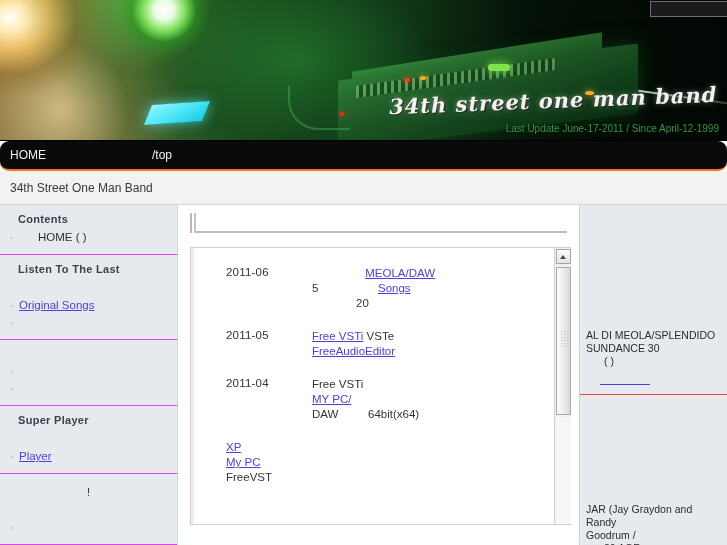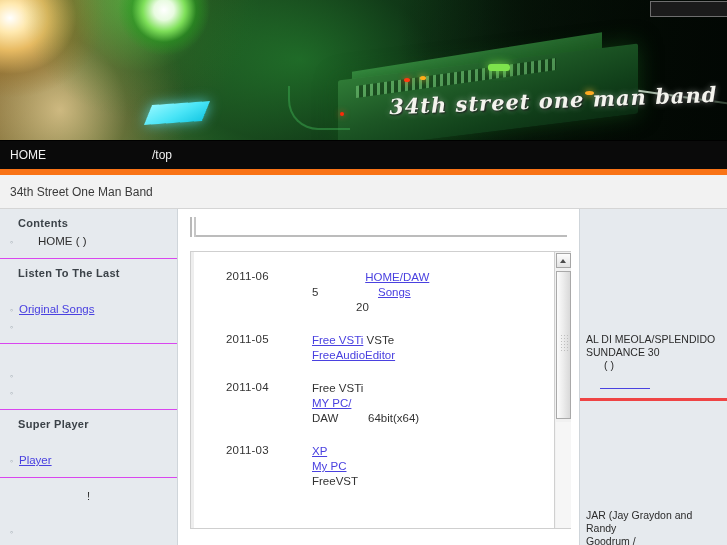--- a/index.html
+++ b/index.html
@@ -131,23 +131,24 @@
     border: 1px solid #6e6e6e;
     border-right: none;
     box-sizing: border-box;
   }
 
   
   .navbar {
     position: relative;
     height: 28px;
     background: #0a0a0a;
-    border-bottom: 6px solid #f97316;
+    border-bottom: 2px solid #f97316;
     display: flex;
     align-items: center;
+    border-radius: 9px;
   }
   .nav-item {
     color: #f0f0f0;
     font-size: 12px;
     padding: 0 10px;
     line-height: 28px;
     white-space: nowrap;
     cursor: pointer;
   }
   .nav-item.home { width: 140px; box-sizing: border-box; }
@@ -353,21 +354,21 @@
   .vscroll-track-low {
     position: absolute;
     left: 1px; top: 170px;
     width: 15px; bottom: 0;
     background: #f6f6f6;
   }
 
   
   .rs-block {
     padding: 4px 6px 6px 6px;
-    border-bottom: 3px solid #ef4444;
+    border-bottom: 1px solid #ef4444;
   }
   .rs-spacer { height: 120px; }
   .rs-spacer.s2 { height: 104px; }
   .rs-text {
     font-size: 10.5px;
     color: #2b2b2b;
     line-height: 13px;
   }
   .rs-sub {
     font-size: 10.5px;
@@ -397,20 +398,21 @@
     <div class="synth-keys"></div>
     <div class="cable"></div>
     <div class="led led-red"></div>
     <div class="led led-orange"></div>
     <div class="led led-orange2"></div>
     <div class="led led-green"></div>
     <div class="led led-dot"></div>
     <div class="lcd-panel"></div>
     <div class="mic-stand"></div>
     <div class="logo-script">34th street one man band</div>
+    <div class="logo-update">Last Update June-17-2011 / Since April-12-1999</div>
     <div class="corner-widget"></div>
   </div>
 
   <div class="navbar">
     <div class="nav-item home">HOME</div>
     <div class="nav-item top">/top</div>
   </div>
 
   <div class="breadcrumb">
     <span>34th Street One Man Band</span>
@@ -489,21 +491,21 @@
       </div>
 
       <div class="list-panel">
         <div class="list-inner">
 
           <div class="entry">
             <div class="entry-date">2011-06</div>
             <div class="entry-lines">
               <div class="entry-line">
                 <span class="e-link blank w3"></span>
-                <span class="e-link">HOME/DAW</span>
+                <span class="e-link">MEOLA/DAW</span>
                 <span class="e-link blank"></span>
               </div>
               <div class="entry-line">
                 <span class="e-plain">5 </span>
                 <span class="e-link blank w2"></span>
                 <span class="gap"></span>
                 <span class="e-link">Songs</span>
               </div>
               <div class="entry-line indent">
                 <span class="e-plain">20</span>
@@ -539,21 +541,20 @@
               <div class="entry-line">
                 <span class="e-plain">DAW</span>
                 <span class="gap"></span>
                 <span class="gap"></span>
                 <span class="e-plain">64bit(x64)</span>
               </div>
             </div>
           </div>
 
           <div class="entry">
-            <div class="entry-date">2011-03</div>
             <div class="entry-lines">
               <div class="entry-line">
                 <span class="e-link">XP</span>
                 <span class="e-link blank w2"></span>
               </div>
               <div class="entry-line">
                 <span class="e-link">My PC</span>
               </div>
               <div class="entry-line">
                 <span class="e-plain">FreeVST</span>

